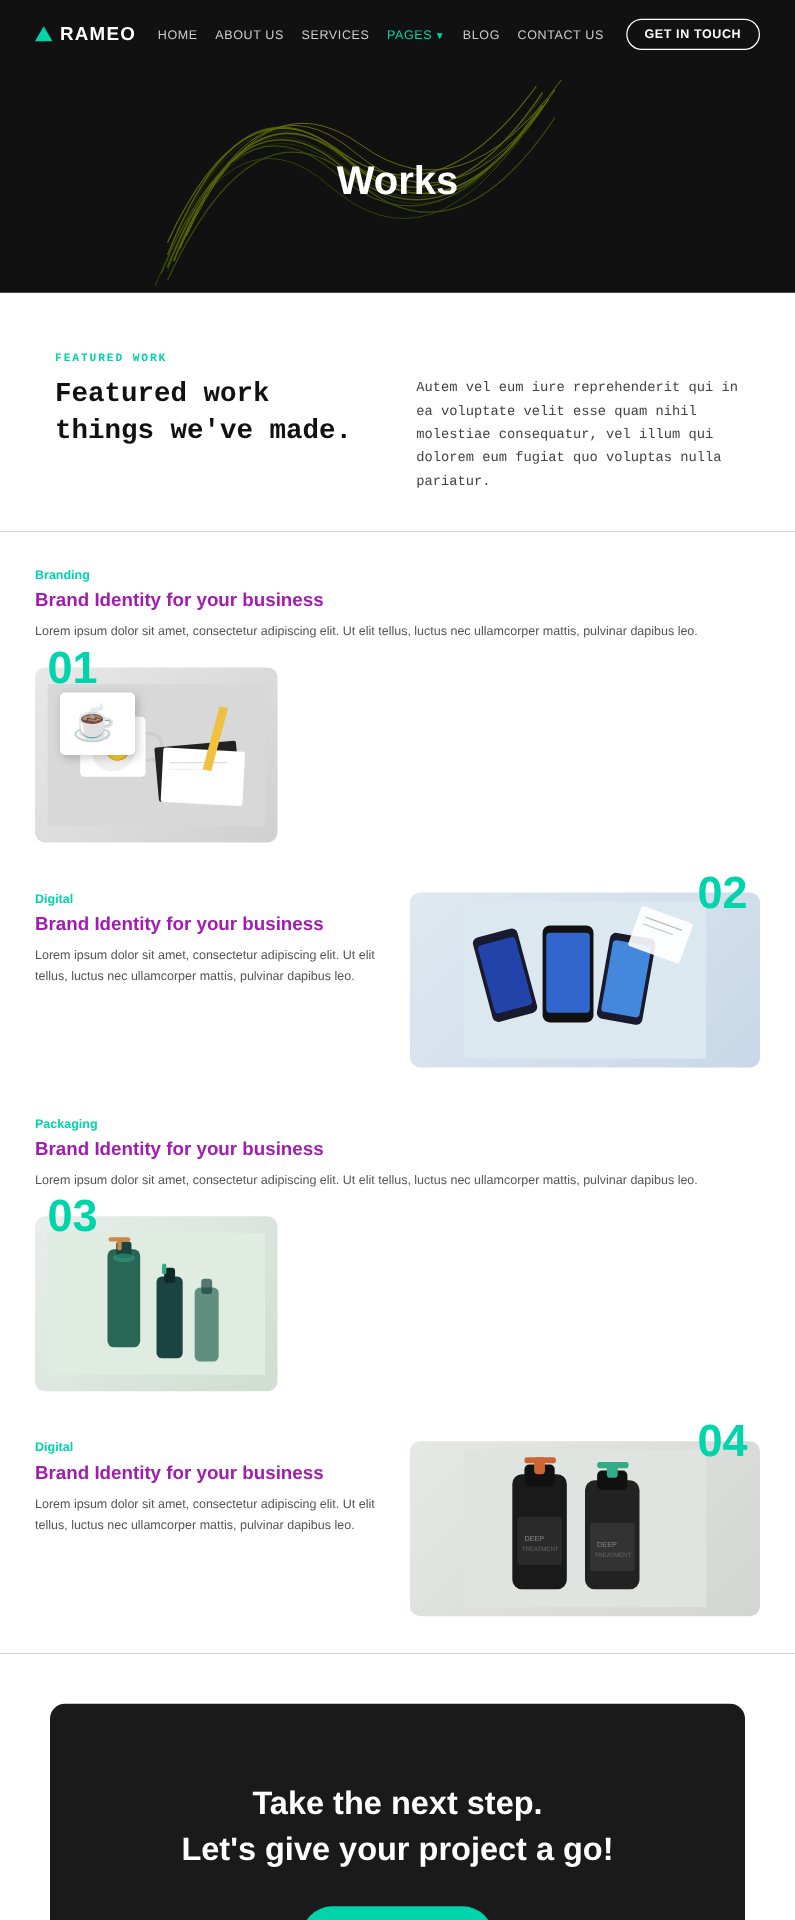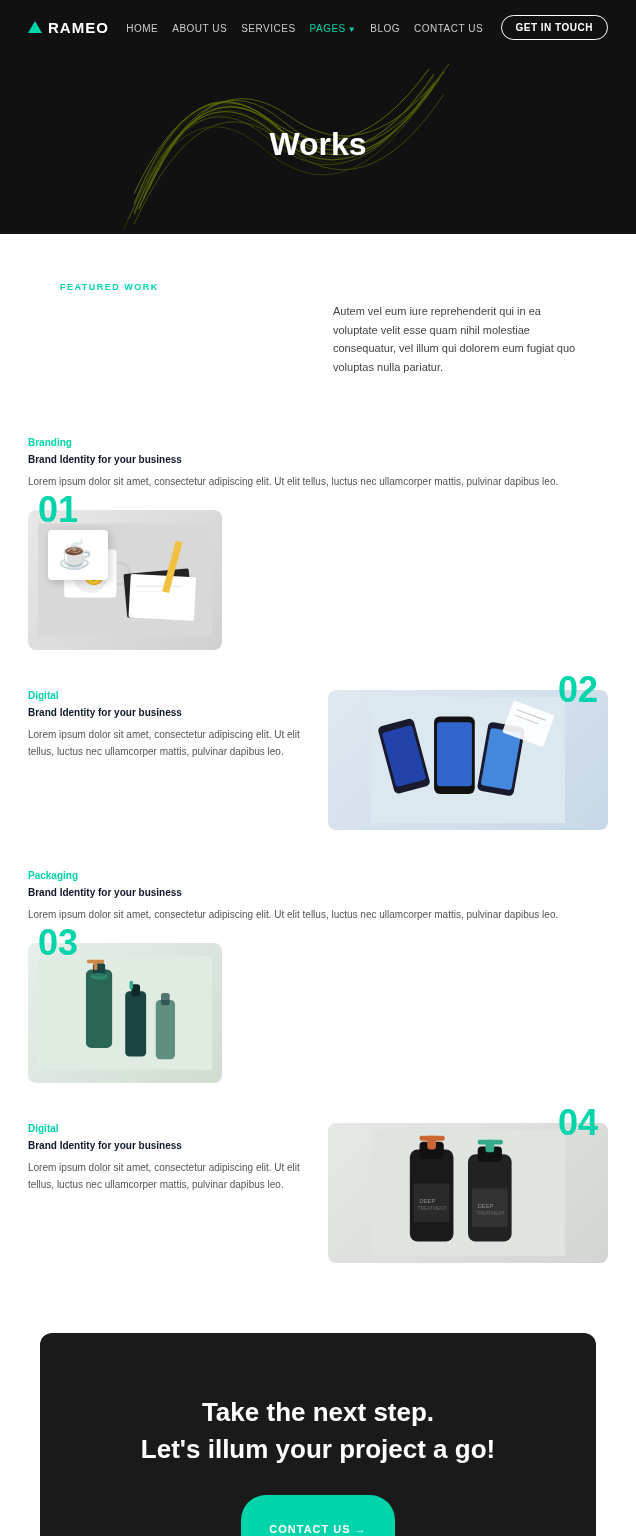--- a/index.html
+++ b/index.html
@@ -78,23 +78,24 @@
       font-weight: 700;
       color: #fff;
       z-index: 2;
       position: relative;
     }
 
     
     .featured-section {
       background: #fff;
       color: #111;
-      padding: 48px 60px 30px;
+      padding: 48px 44px 30px;
       display: flex;
       gap: 30px;
+      font-family: Liberation Mono, monospace;
     }
     .featured-left { flex: 1; }
     .featured-label {
       font-size: 9px;
       font-weight: 700;
       letter-spacing: 1.5px;
       color: #00d4aa;
       text-transform: uppercase;
       margin-bottom: 10px;
     }
@@ -125,23 +126,23 @@
     .work-left { flex: 1; }
     .work-right { flex: 1; }
     .work-category {
       font-size: 10px;
       font-weight: 600;
       color: #00d4aa;
       text-transform: capitalize;
       margin-bottom: 6px;
     }
     .work-title {
-      font-size: 10px;
-      font-weight: 700;
-      color: #0f172a;
+      font-size: 15px;
+      font-weight: 700;
+      color: #a21caf;
       margin-bottom: 8px;
     }
     .work-desc {
       font-size: 10px;
       color: #555;
       line-height: 1.7;
     }
     .work-image-wrap {
       position: relative;
       width: 100%;
@@ -343,20 +344,21 @@
       <path d="M20,153 Q80,3 160,73 Q240,143 320,23" stroke="#8aaa00" stroke-width="0.6" fill="none" opacity="0.5"></path>
       <path d="M20,163 Q80,13 160,83 Q240,153 320,33" stroke="#8aaa00" stroke-width="0.6" fill="none" opacity="0.5"></path>
     </g>
   </svg>
   <h1 class="hero-title">Works</h1>
 </div>
 
 <div class="featured-section">
   <div class="featured-left">
     <div class="featured-label">FEATURED WORK</div>
+    <h2 class="featured-heading">Featured work things we've made.</h2>
   </div>
   <div class="featured-right">Autem vel eum iure reprehenderit qui in ea voluptate velit esse quam nihil molestiae consequatur, vel illum qui dolorem eum fugiat quo voluptas nulla pariatur.</div>
 </div>
 
 <div class="works-container">
 
   <div class="work-item">
     <div class="work-left">
       <div class="work-category">Branding</div>
       <div class="work-title">Brand Identity for your business</div>
@@ -480,21 +482,21 @@
       <div class="work-title">Brand Identity for your business</div>
       <div class="work-desc">Lorem ipsum dolor sit amet, consectetur adipiscing elit. Ut elit tellus, luctus nec ullamcorper mattis, pulvinar dapibus leo.</div>
     </div>
   </div>
 
 </div>
 
 <div style="background:#fff; padding: 10px 20px 30px;">
   <div class="cta-section">
     <div class="cta-line1">Take the next step.</div>
-    <div class="cta-line2">Let's illum your project a go!</div>
+    <div class="cta-line2">Let's give your project a go!</div>
     <button class="btn-contact">CONTACT US →</button>
   </div>
 </div>
 
 <footer>
   <div class="footer-top">
 
     <div class="footer-brand">
       <div class="footer-brand-logo">
         <div class="tri"></div>

